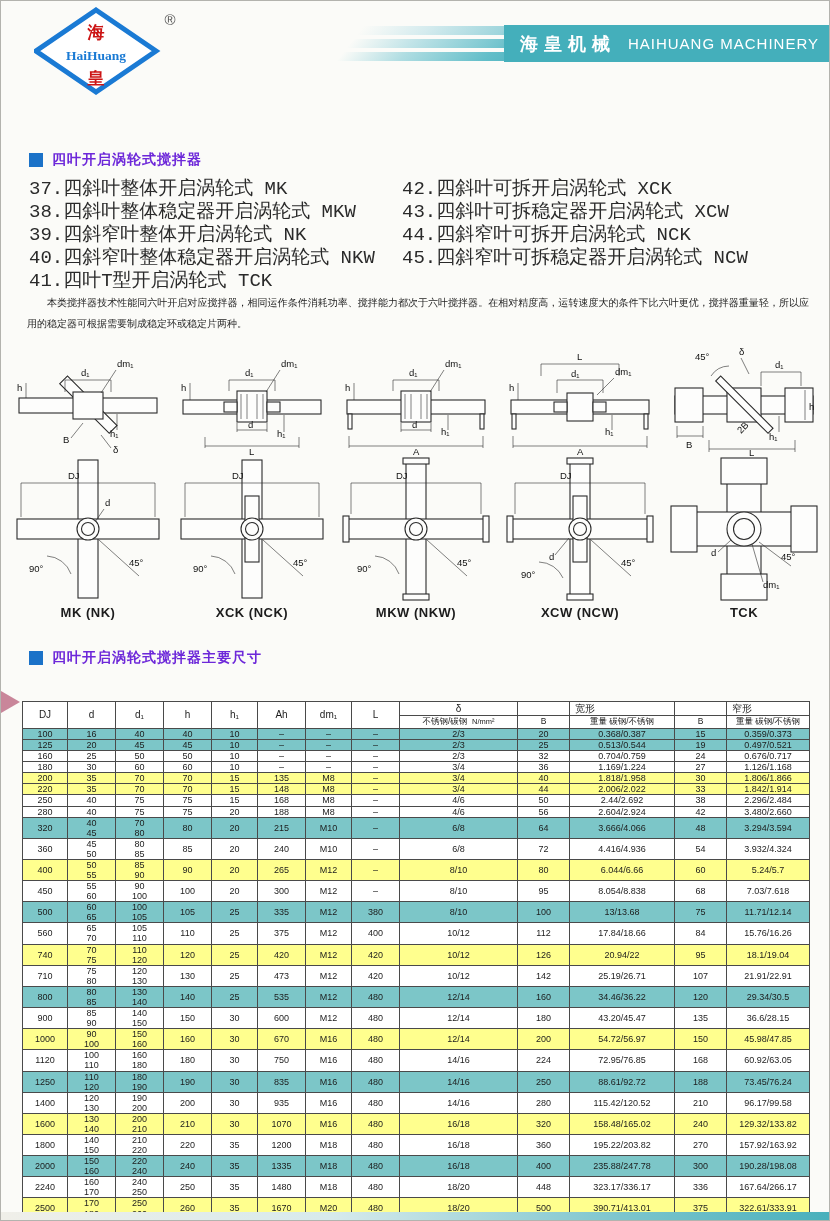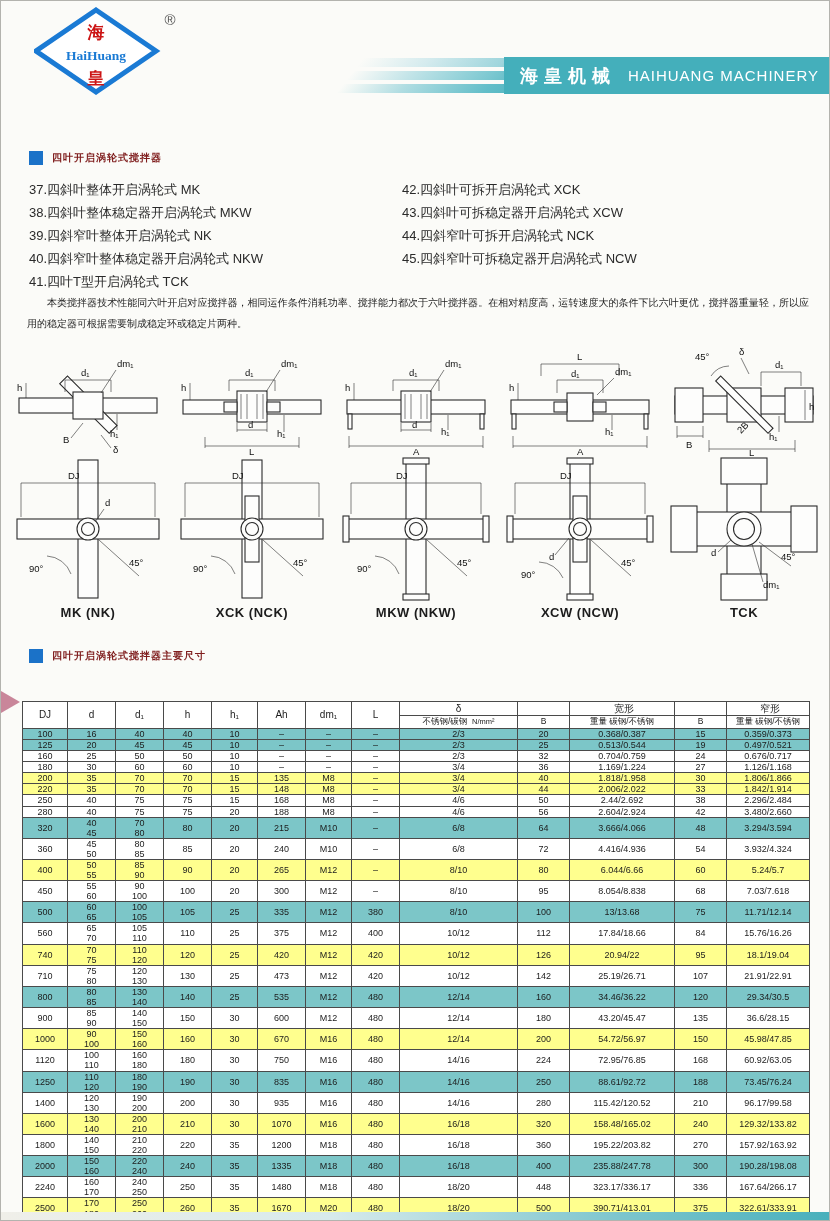--- a/index.html
+++ b/index.html
@@ -2,39 +2,39 @@
 <html><head>
 <meta charset="utf-8">
 <style>
   html,body{margin:0;padding:0;background:#e9e9e5;}
   #page{position:relative;width:830px;height:1221px;background:#fbfbf8;border:1px solid #b3b3ae;
         box-sizing:border-box;overflow:hidden;margin:0 auto;
         font-family:"Liberation Sans","DejaVu Sans",sans-serif;color:#1c1c1c;}
 
   
   .logo{position:absolute;left:33px;top:6px;}
-  .banner{position:absolute;left:355px;top:24px;right:0;height:37px;margin-top:32px;}
+  .banner{position:absolute;left:355px;top:24px;right:0;height:37px;}
   .banner .solid{position:absolute;left:148px;right:0;top:0;bottom:0;background:#44afbb;}
   .banner .stripe{position:absolute;transform:skewX(-40deg);height:9px;}
   .banner .s1{top:1px;left:4px;width:190px;background:linear-gradient(90deg,rgba(68,175,187,0) 0%,#d4ebee 35%,#9ed5dc 75%,#44afbb 100%);}
   .banner .s2{top:14px;left:-6px;width:200px;background:linear-gradient(90deg,rgba(68,175,187,0) 0%,#c2e4e8 30%,#7cc8d1 70%,#44afbb 100%);}
   .banner .s3{top:27px;left:-16px;width:210px;background:linear-gradient(90deg,rgba(68,175,187,0) 0%,#b0dde2 30%,#63bec9 70%,#44afbb 100%);}
   .banner-text{position:absolute;right:10px;top:0;height:100%;display:flex;align-items:center;gap:12px;color:#fff;z-index:2;white-space:nowrap;}
   .banner-cn{font-size:18px;font-weight:bold;letter-spacing:6px;}
   .banner-en{font-size:15px;letter-spacing:1px;}
 
   
   .title-row{position:absolute;display:flex;align-items:center;gap:9px;}
   .t1{left:28px;top:150px;}
   .t2{left:28px;top:648px;}
   .bullet{width:14px;height:14px;background:#1b72c8;flex:0 0 auto;}
-  .title-text{color:#7f1d1d;font-size:10px;font-weight:bold;letter-spacing:1px;}
+  .title-text{color:#6d28d9;font-size:14px;font-weight:bold;letter-spacing:1px;}
 
   
-  .plist{position:absolute;top:177px;font-size:13px;color:#2a2a2a;}
+  .plist{position:absolute;top:177px;font-size:19px;color:#2a2a2a;font-family:Liberation Mono, monospace;}
   .plist-left{left:28px;width:380px;}
   .plist-right{left:401px;width:400px;}
   .list-item{height:23px;line-height:23px;white-space:nowrap;}
 
   
   .para{position:absolute;left:26px;top:291px;width:782px;font-size:10px;line-height:21px;
         text-indent:2em;text-align:justify;color:#1e1e1e;}
 
   
   .figures{position:absolute;left:8px;right:6px;top:343px;display:flex;justify-content:space-between;}
@@ -49,21 +49,21 @@
   .page-arrow{position:absolute;left:0;top:690px;width:0;height:0;
       border-top:11px solid transparent;border-bottom:11px solid transparent;border-left:19px solid #c9869a;}
 
   
   .table-wrap{position:absolute;left:21px;top:700px;}
   #size-table{border-collapse:collapse;table-layout:fixed;width:787px;background:#fff;}
   #size-table th,#size-table td{border:1px solid #4a4a4a;font-weight:normal;text-align:center;
       vertical-align:middle;padding:0 1px;font-size:9px;line-height:1.12;white-space:pre-line;overflow:hidden;}
   #size-table thead tr.h1 th{height:13px;font-size:10px;}
   #size-table thead tr.h2 th{height:12px;font-size:8.5px;}
-  #size-table thead th.al{text-align:center;padding-left:5px;}
+  #size-table thead th.al{text-align:left;padding-left:5px;}
   #size-table td{height:10px;}
   .unit{font-size:7.5px;}
   tr.bg-teal{background:#7cc6c8;}
   tr.bg-yellow{background:#ffff8e;}
   tr.bg-white{background:#ffffff;}
 
   
   .note{position:absolute;left:24px;top:1191px;font-size:12.5px;color:#1e1e1e;}
   .bottom-bar{position:absolute;left:0;right:0;bottom:0;height:8px;
       background:linear-gradient(90deg,#f0efe9 0%,#d7eaec 40%,#7cc5cd 75%,#49b0bc 100%);}

